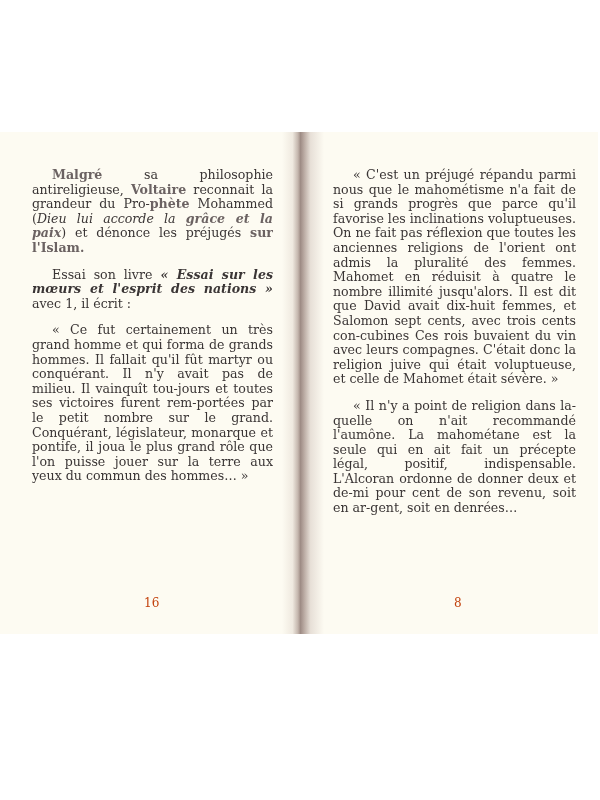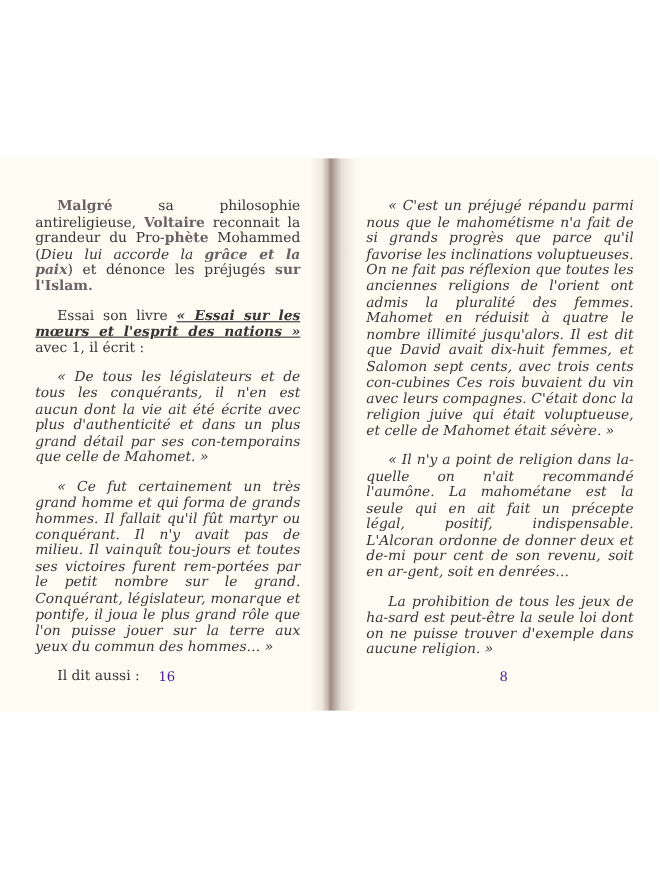--- a/index.html
+++ b/index.html
@@ -10,21 +10,21 @@
     body {
       width: 600px;
       height: 800px;
       position: relative;
       overflow: hidden;
       font-family: "DejaVu Serif", "Liberation Serif", serif;
     }
     .book {
       position: absolute;
       left: 0;
-      top: 144px;
+      top: 132px;
       width: 598px;
       height: 502px;
       background: #fdfbf3;
     }
     .page {
       position: absolute;
       top: 0;
       height: 502px;
       background: #fdfbf2;
     }
@@ -53,55 +53,52 @@
       line-height: 14.6px;
       text-align: justify;
       hyphens: manual;
     }
     .page-left .text-block { left: 32px; width: 241px; }
     .page-right .text-block { left: 35px; width: 243px; }
     .para {
       margin: 0 0 12px 0;
       text-indent: 20px;
     }
-    .para.italic { font-style: italic; }
-    .bolditalic { font-weight: bold; font-style: italic; text-decoration: underline; }
+    .para.italic { }
+    .bolditalic { font-weight: bold; font-style: italic; }
     .faded { color: #6b6262; font-weight: bold; }
     .page-number {
       position: absolute;
       top: 464px;
       font-size: 12px;
-      color: #4c1d95;
+      color: #c2410c;
     }
     .page-left .page-number { left: 144px; }
     .page-right .page-number { left: 156px; }
   </style>
 </head>
 <body>
 
 <div class="book">
 
   <div class="page page-left">
     <div class="text-block">
       <p class="para"><span class="faded">Malgré</span><span> sa philosophie antireligieuse, </span><span class="faded">Voltaire</span><span> reconnait la grandeur du Pro-</span><span class="faded">phète</span><span> Mohammed (</span><em>Dieu lui accorde la </em><em class="faded">grâce et la paix</em><span>) et dénonce les préjugés </span><span class="faded">sur l'Islam.</span></p>
 
       <p class="para"><span>Essai son livre </span><span class="bolditalic">« Essai sur les mœurs et l'esprit des nations »</span><span> avec 1, il écrit :</span></p>
 
-      <p class="para italic">« De tous les législateurs et de tous les conquérants, il n'en est aucun dont la vie ait été écrite avec plus d'authenticité et dans un plus grand détail par ses con-temporains que celle de Mahomet. »</p>
 
       <p class="para italic">« Ce fut certainement un très grand homme et qui forma de grands hommes. Il fallait qu'il fût martyr ou conquérant. Il n'y avait pas de milieu. Il vainquît tou-jours et toutes ses victoires furent rem-portées par le petit nombre sur le grand. Conquérant, législateur, monarque et pontife, il joua le plus grand rôle que l'on puisse jouer sur la terre aux yeux du commun des hommes… »</p>
 
-      <p class="para">Il dit aussi :</p>
     </div>
     <div class="page-number">16</div>
   </div>
 
   <div class="page page-right">
     <div class="text-block">
       <p class="para italic">« C'est un préjugé répandu parmi nous que le mahométisme n'a fait de si grands progrès que parce qu'il favorise les inclinations voluptueuses. On ne fait pas réflexion que toutes les anciennes religions de l'orient ont admis la pluralité des femmes. Mahomet en réduisit à quatre le nombre illimité jusqu'alors. Il est dit que David avait dix-huit femmes, et Salomon sept cents, avec trois cents con-cubines Ces rois buvaient du vin avec leurs compagnes. C'était donc la religion juive qui était voluptueuse, et celle de Mahomet était sévère. »</p>
       <p class="para italic">« Il n'y a point de religion dans la-quelle on n'ait recommandé l'aumône. La mahométane est la seule qui en ait fait un précepte légal, positif, indispensable. L'Alcoran ordonne de donner deux et de-mi pour cent de son revenu, soit en ar-gent, soit en denrées…</p>
-      <p class="para italic">La prohibition de tous les jeux de ha-sard est peut-être la seule loi dont on ne puisse trouver d'exemple dans aucune religion. »</p>
     </div>
     <div class="page-number">8</div>
   </div>
 
   <div class="spine"></div>
 </div>
 
 </body></html>

